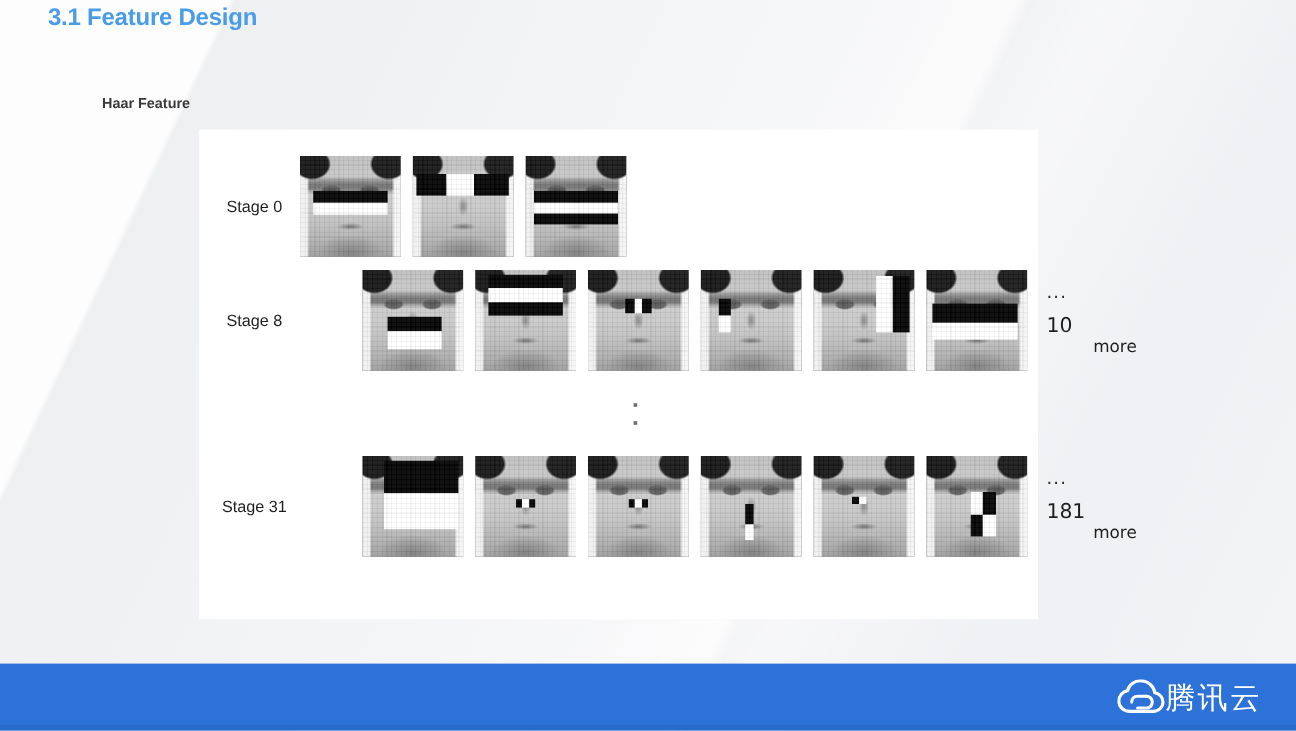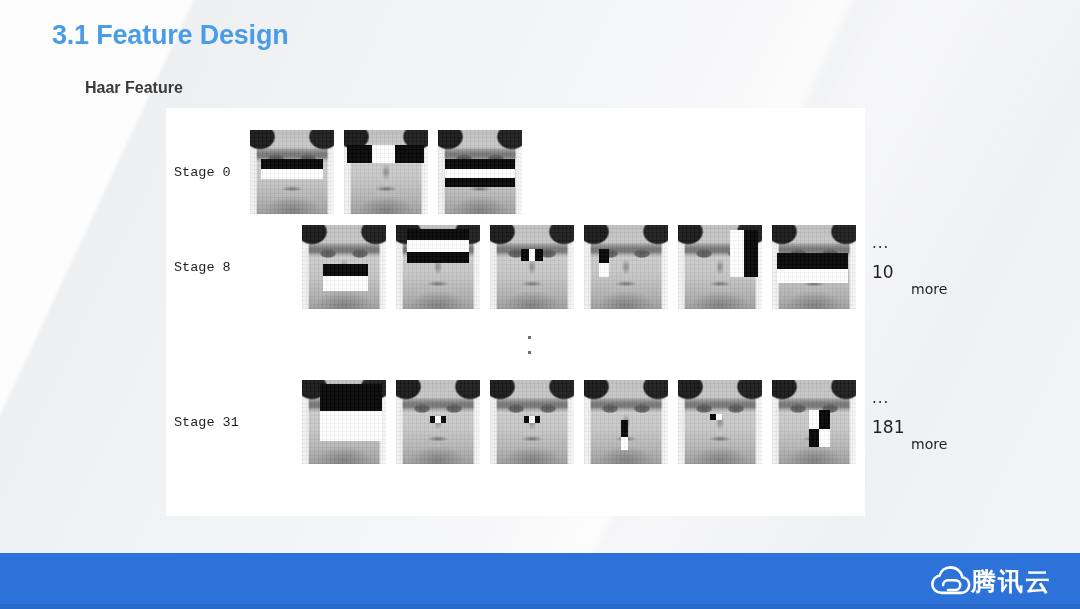--- a/index.html
+++ b/index.html
@@ -38,34 +38,33 @@
       linear-gradient(118deg,
         rgba(255,255,255,0) 55%,
         rgba(255,255,255,0.55) 66%,
         rgba(255,255,255,0) 80%);
     pointer-events: none;
   }
 
   .slide-title {
     position: absolute;
     left: 40px;
-    top: 20px;
-    font-size: 27px;
+    top: 4px;
+    font-size: 20px;
     font-weight: bold;
     color: #4a9ce8;
     letter-spacing: -0.2px;
     z-index: 5;
-    margin-left: 12px;
   }
 
   .section-subtitle {
     position: absolute;
     left: 85px;
     top: 79px;
-    font-size: 16px;
+    font-size: 12px;
     font-weight: bold;
     color: #3a3a3a;
     z-index: 5;
   }
 
   
   .panel {
     position: absolute;
     left: 166px;
     top: 108px;
@@ -78,22 +77,22 @@
   .stage-row {
     position: absolute;
     display: flex;
     align-items: center;
   }
 
   .stage-label {
     width: 76px;
     font-size: 13.5px;
     color: #1f1f1f;
-    font-family: Liberation Mono, monospace;
-    text-align: left;
+    font-family: Liberation Sans, sans-serif;
+    text-align: center;
     flex: 0 0 76px;
   }
 
   .thumbs {
     display: flex;
     align-items: center;
   }
 
   
   .face {
@@ -208,21 +207,20 @@
     background: rgba(0,0,0,0.07);
   }
 
   .brand {
     position: absolute;
     right: 28px;
     top: 50%;
     transform: translateY(-50%);
     display: flex;
     align-items: center;
-    font-weight: bold;
   }
   .brand .cloud-mark { width: 40px; height: 30px; }
   .brand .brand-text {
     color: #ffffff;
     font-size: 25px;
     letter-spacing: 2px;
     font-family: "DejaVu Sans", sans-serif;
     line-height: 1;
   }
 </style>

